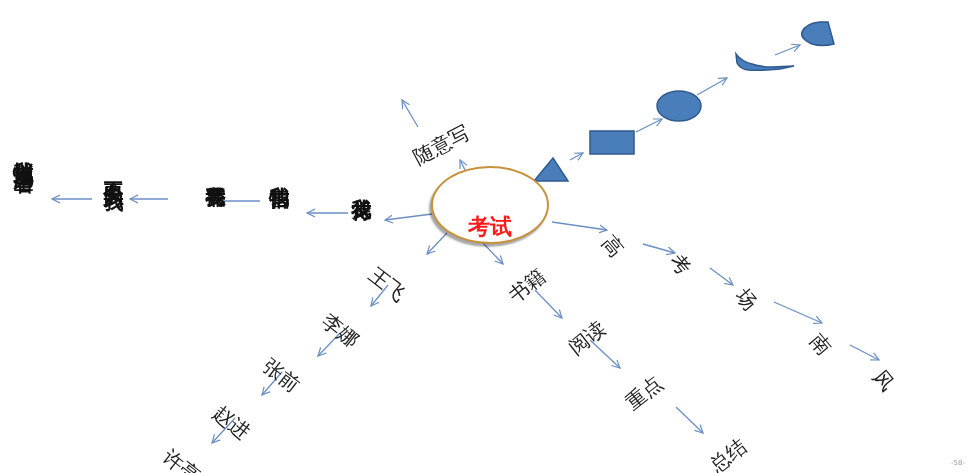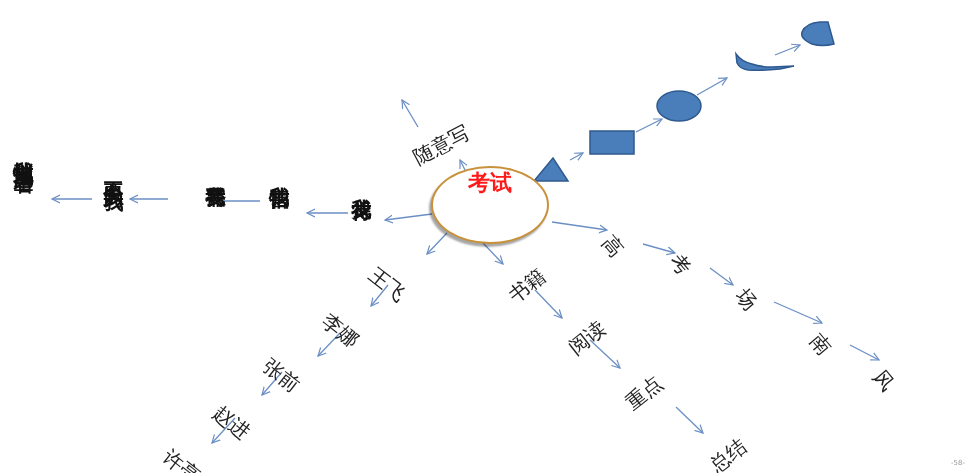--- a/index.html
+++ b/index.html
@@ -6,21 +6,21 @@
   body { width: 975px; height: 473px; position: relative; overflow: hidden;
          font-family: "DejaVu Serif", "Liberation Serif", serif; }
   .canvas { position: absolute; left: 0; top: 0; width: 975px; height: 473px; }
   .vtext { position: absolute; writing-mode: vertical-rl; text-orientation: upright;
            font-family: "DejaVu Serif", serif; font-weight: bold; color: #111;
            letter-spacing: 2px; line-height: 1; }
   .rtext { position: absolute; font-family: "DejaVu Serif", serif; color: #222;
            white-space: nowrap; transform-origin: left top; line-height: 1; }
   .center-node { position: absolute; left: 431px; top: 166px; width: 118px; height: 78px;
                  border: 2px solid #c8913a; border-radius: 50%; background: #fff;
-                 display: flex; align-items: flex-start; justify-content: center; box-sizing: border-box;
+                 display: flex; align-items: flex-end; justify-content: center; box-sizing: border-box;
                  box-shadow: -2px 3px 2px rgba(0,0,0,0.35); }
   .center-label { font-family: "DejaVu Sans", sans-serif; font-weight: bold; font-size: 22px; color: #ff1a1a; }
   .footer { position: absolute; right: 10px; bottom: 6px; font-size: 7px; color: #999;
             font-family: "DejaVu Sans", sans-serif; }
 </style>
 </head>
 <body>
 
 <svg class="canvas" viewBox="0 0 975 473" xmlns="http://www.w3.org/2000/svg">
   <defs>

